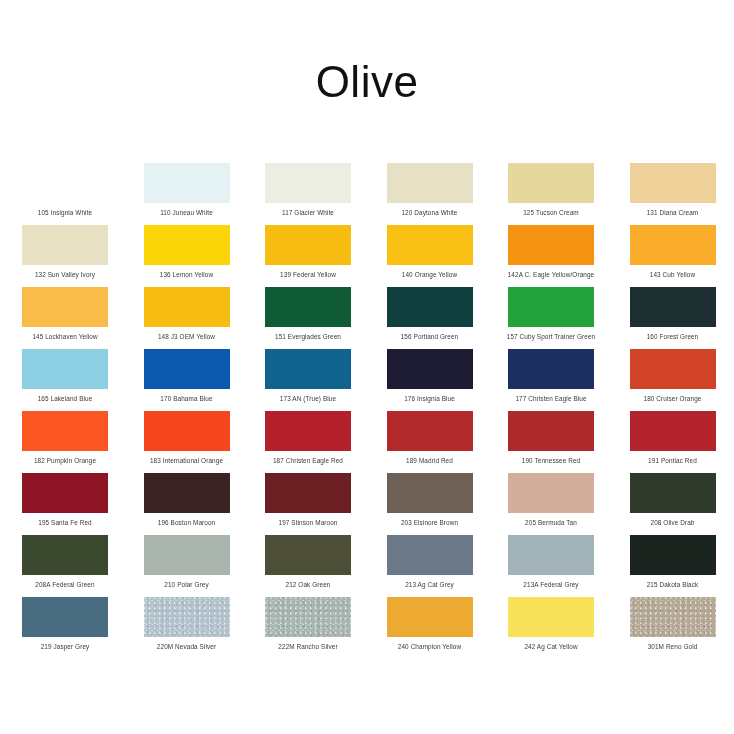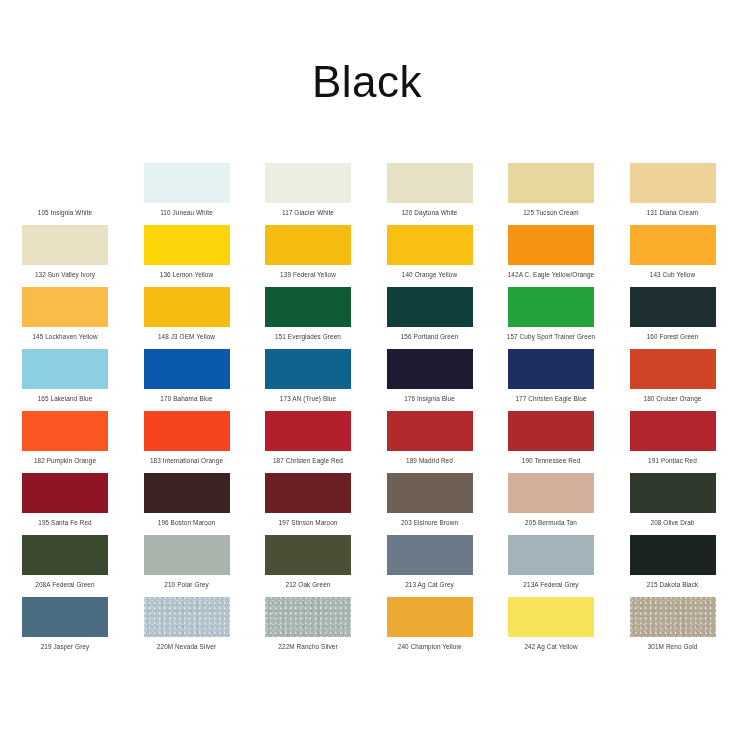--- a/index.html
+++ b/index.html
@@ -79,21 +79,21 @@
     color: #3a3a3a;
     white-space: nowrap;
     letter-spacing: 0.1px;
   }
 </style>
 </head>
 <body>
 
 <div id="page">
 
-  <h1 id="page-title">Black</h1>
+  <h1 id="page-title">Olive</h1>
 
   <div id="swatch-grid">
       <div class="swatch-cell">
         <div class="swatch-chip" style="background-color: rgb(255, 255, 255);"></div>
         <div class="swatch-label">105 Insignia White</div>
       </div>
       <div class="swatch-cell">
         <div class="swatch-chip" style="background-color: rgb(228, 242, 244);"></div>
         <div class="swatch-label">110 Juneau White</div>
       </div>

